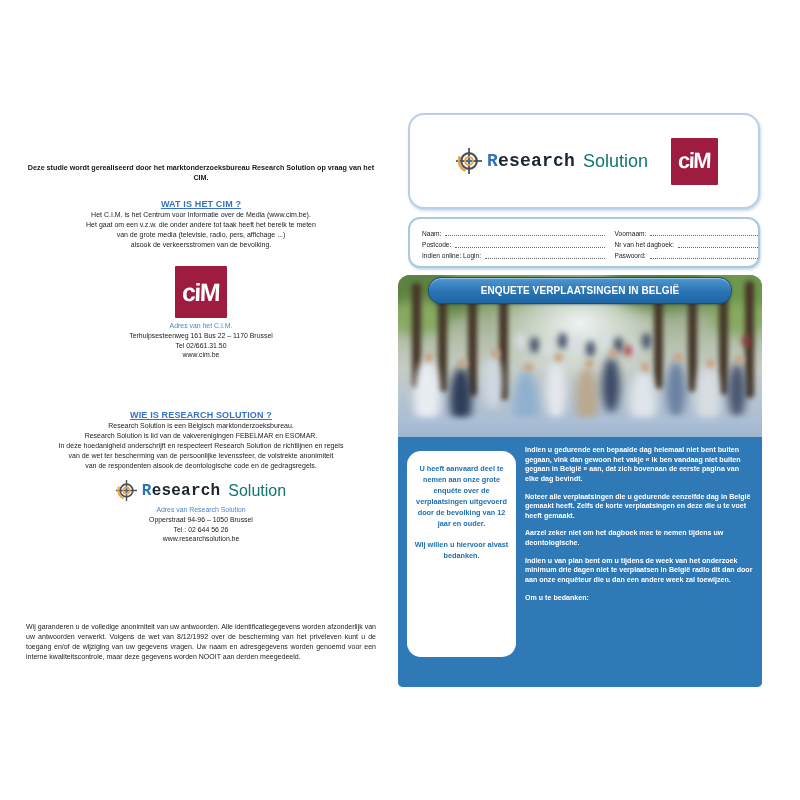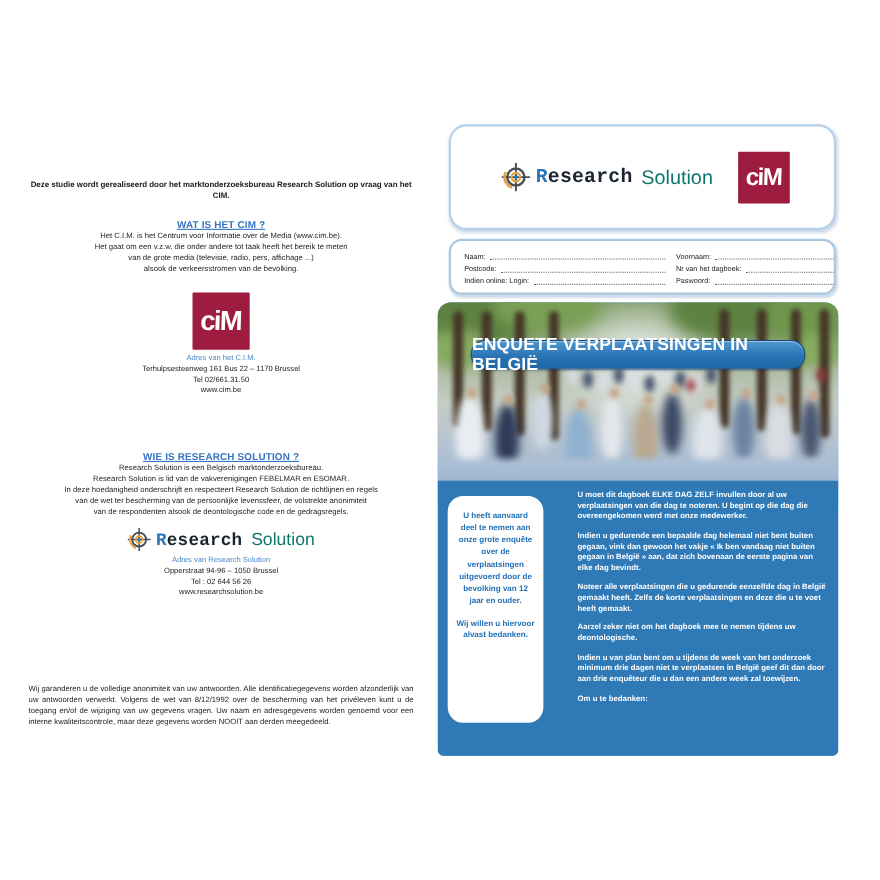--- a/index.html
+++ b/index.html
@@ -53,23 +53,23 @@
   .photo-block{position:absolute;left:398px;top:275px;width:364px;height:412px;
     border-radius:12px 12px 5px 5px;overflow:hidden;background:#2f79b6;}
   .photo-scene{position:absolute;top:0;left:0;width:364px;height:172px;
     background:
       radial-gradient(ellipse 130px 85px at 50% 28%, rgba(242,246,248,.95), rgba(242,246,248,0) 70%),
       linear-gradient(180deg,#77945d 0%,#90a57a 16%,#b1bda7 36%,#c6cdc5 54%,#b3c2d2 76%,#9cb2cb 100%);}
   .blob{position:absolute;border-radius:50%;}
   .banner{position:absolute;top:2px;left:50%;transform:translateX(-50%);width:302px;height:25px;
     border-radius:13px;background:linear-gradient(180deg,#4e97d0 0%,#2a74b4 55%,#1e66a6 100%);
     border:1px solid #174e81;box-shadow:inset 0 1px 1px rgba(255,255,255,.45),0 1px 2px rgba(0,30,60,.35);
-    display:flex;align-items:center;justify-content:center;color:#fff;font-weight:bold;font-size:16px;letter-spacing:.1px;margin-top:32px;}
+    display:flex;align-items:center;justify-content:center;color:#fff;font-weight:bold;font-size:10px;letter-spacing:.1px;}
   .overlay{position:absolute;left:0;top:162px;right:0;bottom:0;background:#2f79b6;}
-  .white-box{position:absolute;left:9px;top:14px;width:87px;height:206px;background:#fff;border-radius:14px;
+  .white-box{position:absolute;left:9px;top:14px;width:109px;height:206px;background:#fff;border-radius:14px;
     box-sizing:border-box;padding:13px 7px;color:#1e6fb5;font-weight:bold;font-size:7.3px;line-height:1.5;text-align:center;}
   .white-box p{margin:0 0 10px;}
   .right-text{position:absolute;left:127px;top:9px;width:229px;color:#fff;font-size:7.1px;font-weight:bold;
     line-height:1.36;text-align:left;}
   .right-text p{margin:0 0 8px;}
   .right-text p.tight{margin-bottom:0;}
 
   .target-icon svg{display:block;}
 </style>
 </head>
@@ -243,23 +243,22 @@
       <div class="banner">
         <span>ENQUETE VERPLAATSINGEN IN BELGIË</span>
       </div>
 
       <div class="overlay">
         <div class="white-box">
           <p>U heeft aanvaard deel te nemen aan onze grote enquête over de verplaatsingen uitgevoerd door de bevolking van 12 jaar en ouder.</p>
           <p>Wij willen u hiervoor alvast bedanken.</p>
         </div>
         <div class="right-text">
-          <p>U moet dit dagboek ELKE DAG ZELF invullen door al uw verplaatsingen van die dag te noteren. U begint op die dag die overeengekomen werd met onze medewerker.</p>
           <p>Indien u gedurende een bepaalde dag helemaal niet bent buiten gegaan, vink dan gewoon het vakje « Ik ben vandaag niet buiten gegaan in België » aan, dat zich bovenaan de eerste pagina van elke dag bevindt.</p>
           <p>Noteer alle verplaatsingen die u gedurende eenzelfde dag in België gemaakt heeft. Zelfs de korte verplaatsingen en deze die u te voet heeft gemaakt.</p>
           <p>Aarzel zeker niet om het dagboek mee te nemen tijdens uw deontologische.</p>
-          <p>Indien u van plan bent om u tijdens de week van het onderzoek  minimum drie dagen niet te verplaatsen in België geef dit dan door aan drie enquêteur die u dan een andere week zal toewijzen.</p>
+          <p>Indien u van plan bent om u tijdens de week van het onderzoek  minimum drie dagen niet te verplaatsen in België radio dit dan door aan onze enquêteur die u dan een andere week zal toewijzen.</p>
           <p class="tight">Om u te bedanken:</p>
         </div>
       </div>
     </div>
   </section>
 </div>
 
 </body></html>

